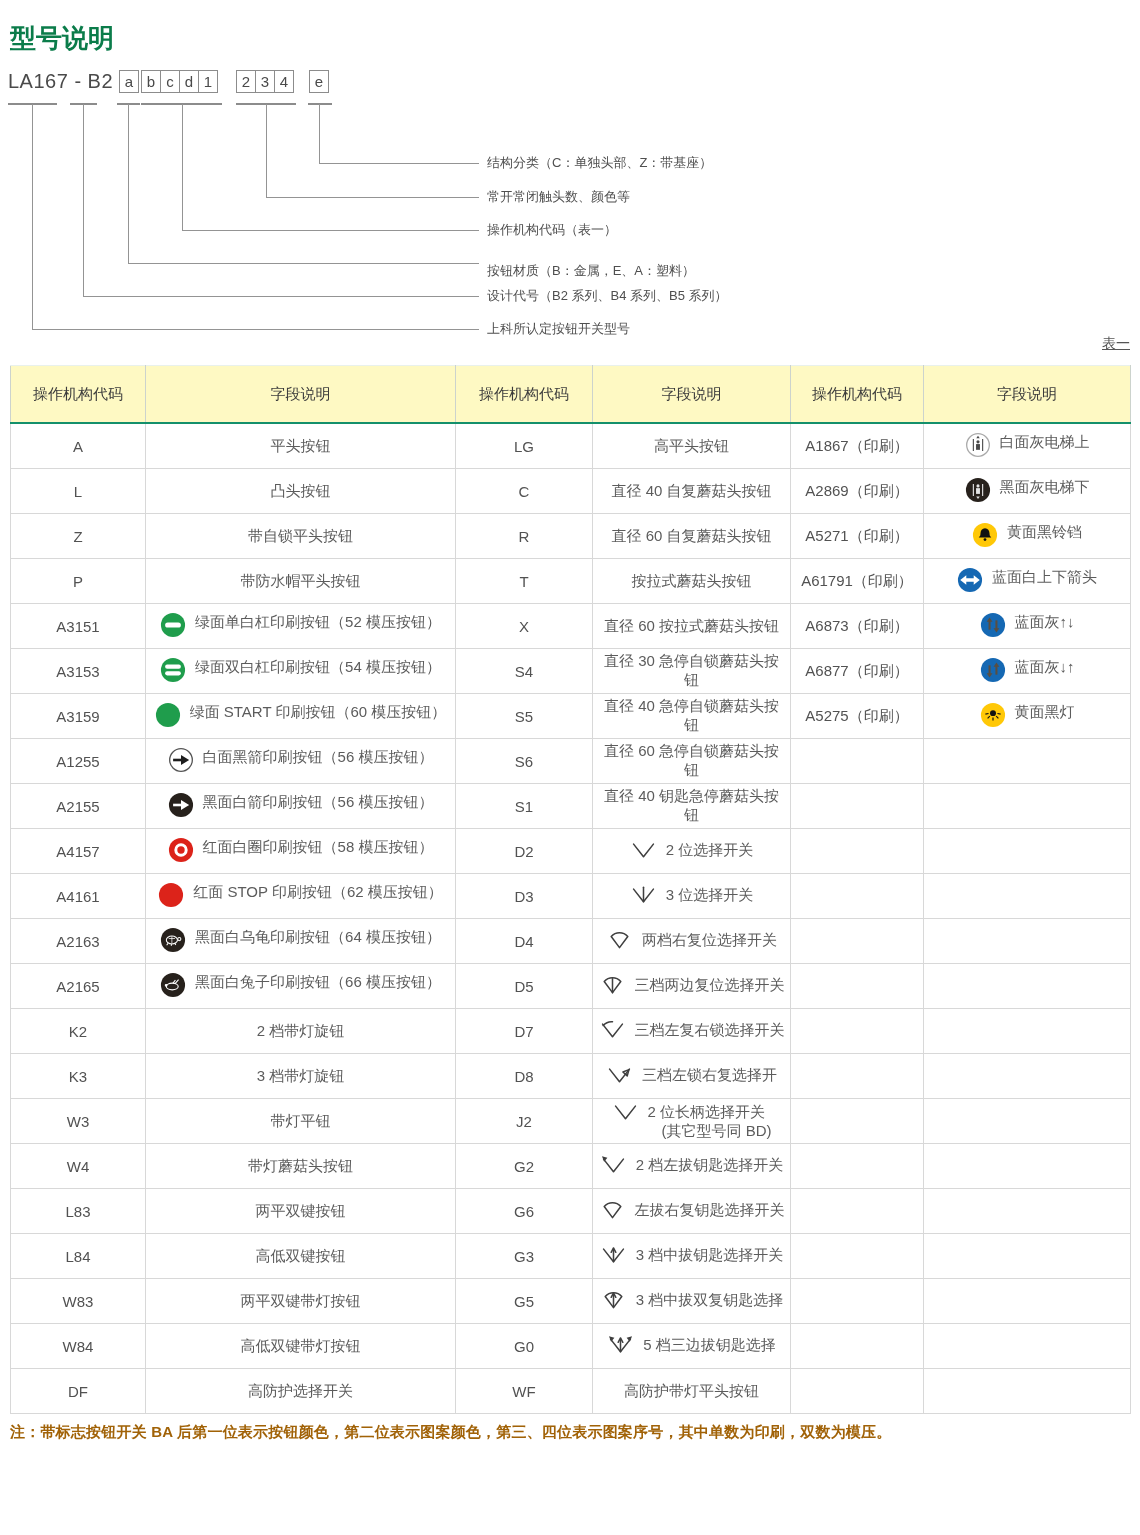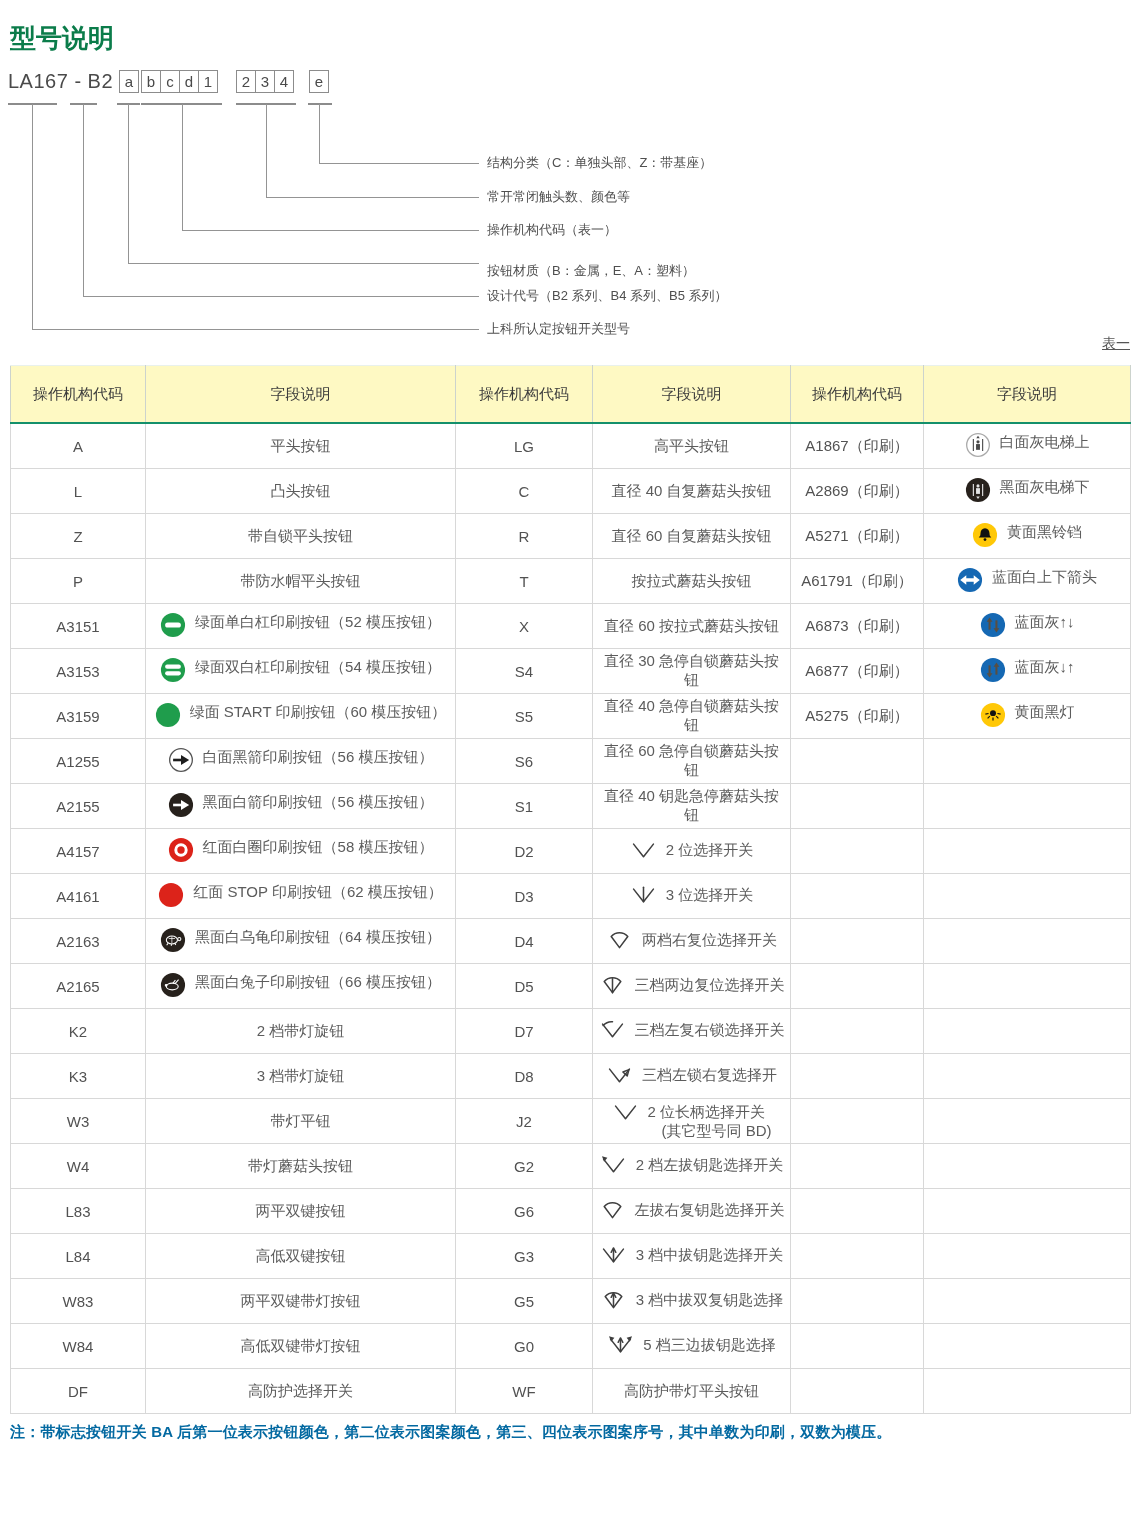--- a/index.html
+++ b/index.html
@@ -32,21 +32,21 @@
   th{background:#fef9c3;height:54px;font-size:15px;font-weight:400;color:#3c3c3c;
      border:1px solid #ccd3cd;border-top:1px solid #e9f1ec;border-bottom:2px solid #14906b;}
   td{height:44px;border:1px solid #d8d8d8;font-size:15px;color:#5c5c5c;text-align:center;
      vertical-align:middle;padding:0 4px;overflow:hidden;}
   td.code{color:#525252;}
   .cellwrap{display:inline-flex;align-items:flex-start;gap:9px;}
   .ic{display:inline-flex;align-items:center;flex:0 0 auto;}
   .dt{text-align:left;line-height:19px;}
   .sub{display:block;padding-left:14px;}
   
-  .note{margin:9px 10px 0;font-size:15px;font-weight:bold;color:#0369a1;letter-spacing:.2px;}
+  .note{margin:9px 10px 0;font-size:15px;font-weight:bold;color:#a16207;letter-spacing:.2px;}
 </style>
 </head>
 <body>
 
 <div class="page">
 
   <h1 class="title">型号说明</h1>
 
   <div class="diagram">
     <span class="prefix">LA167 - B2 -</span>

